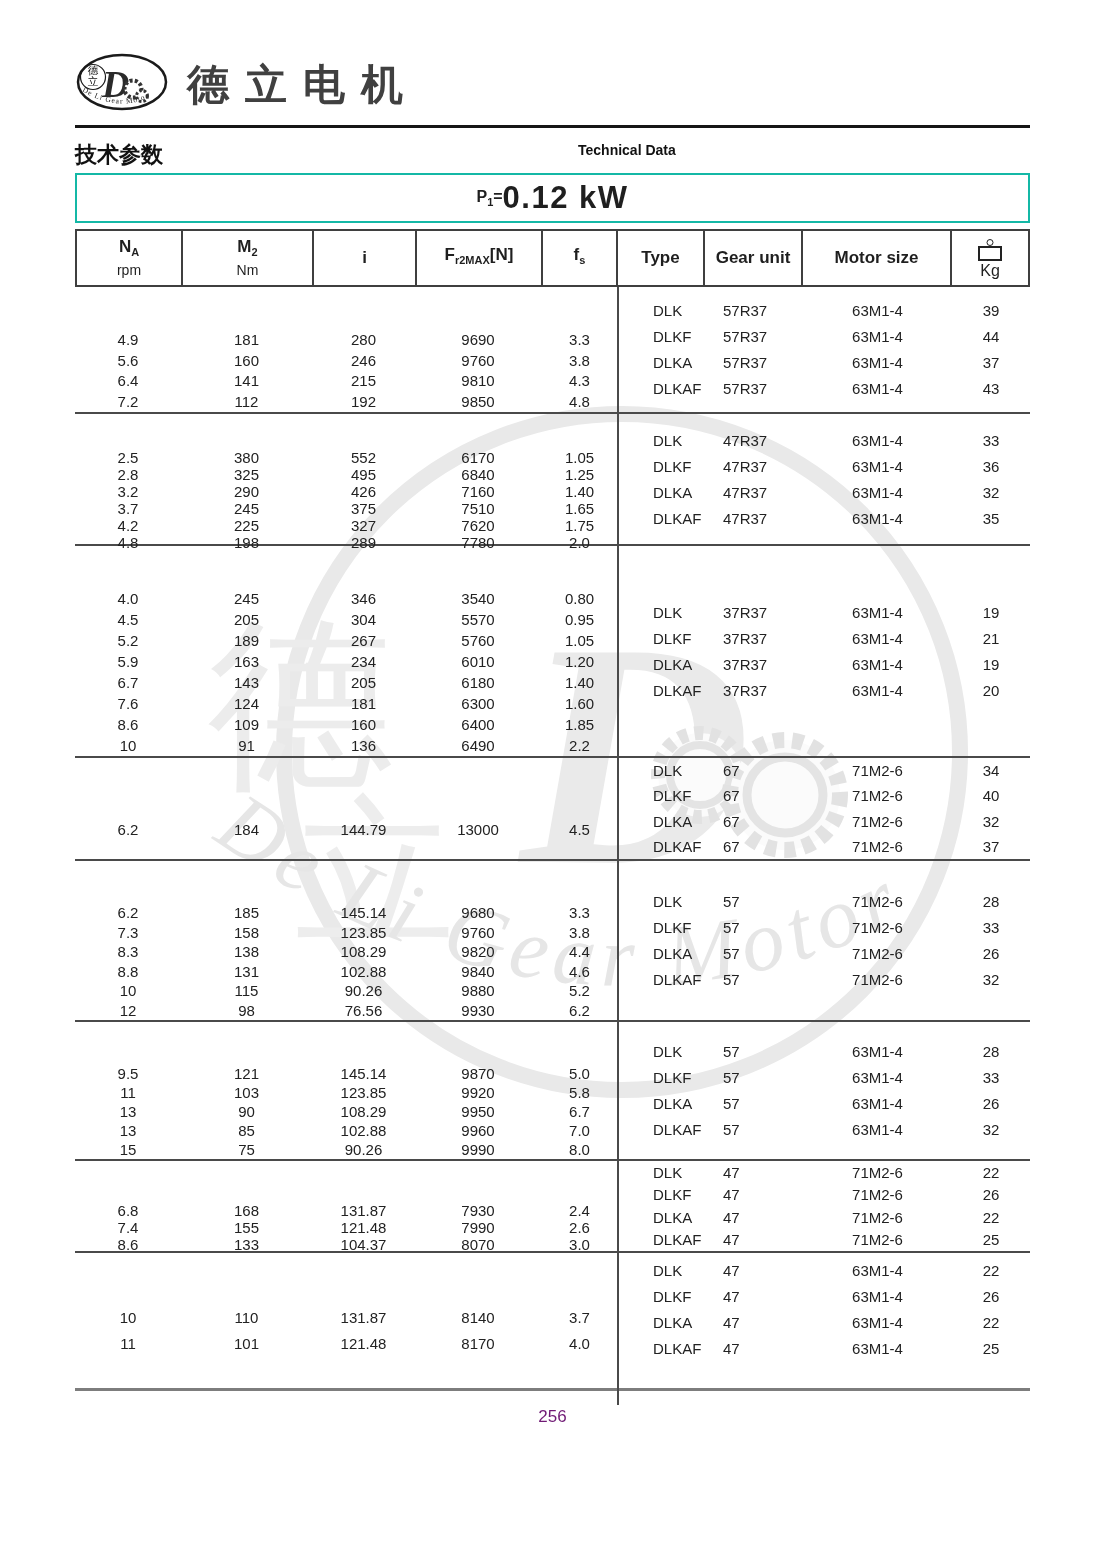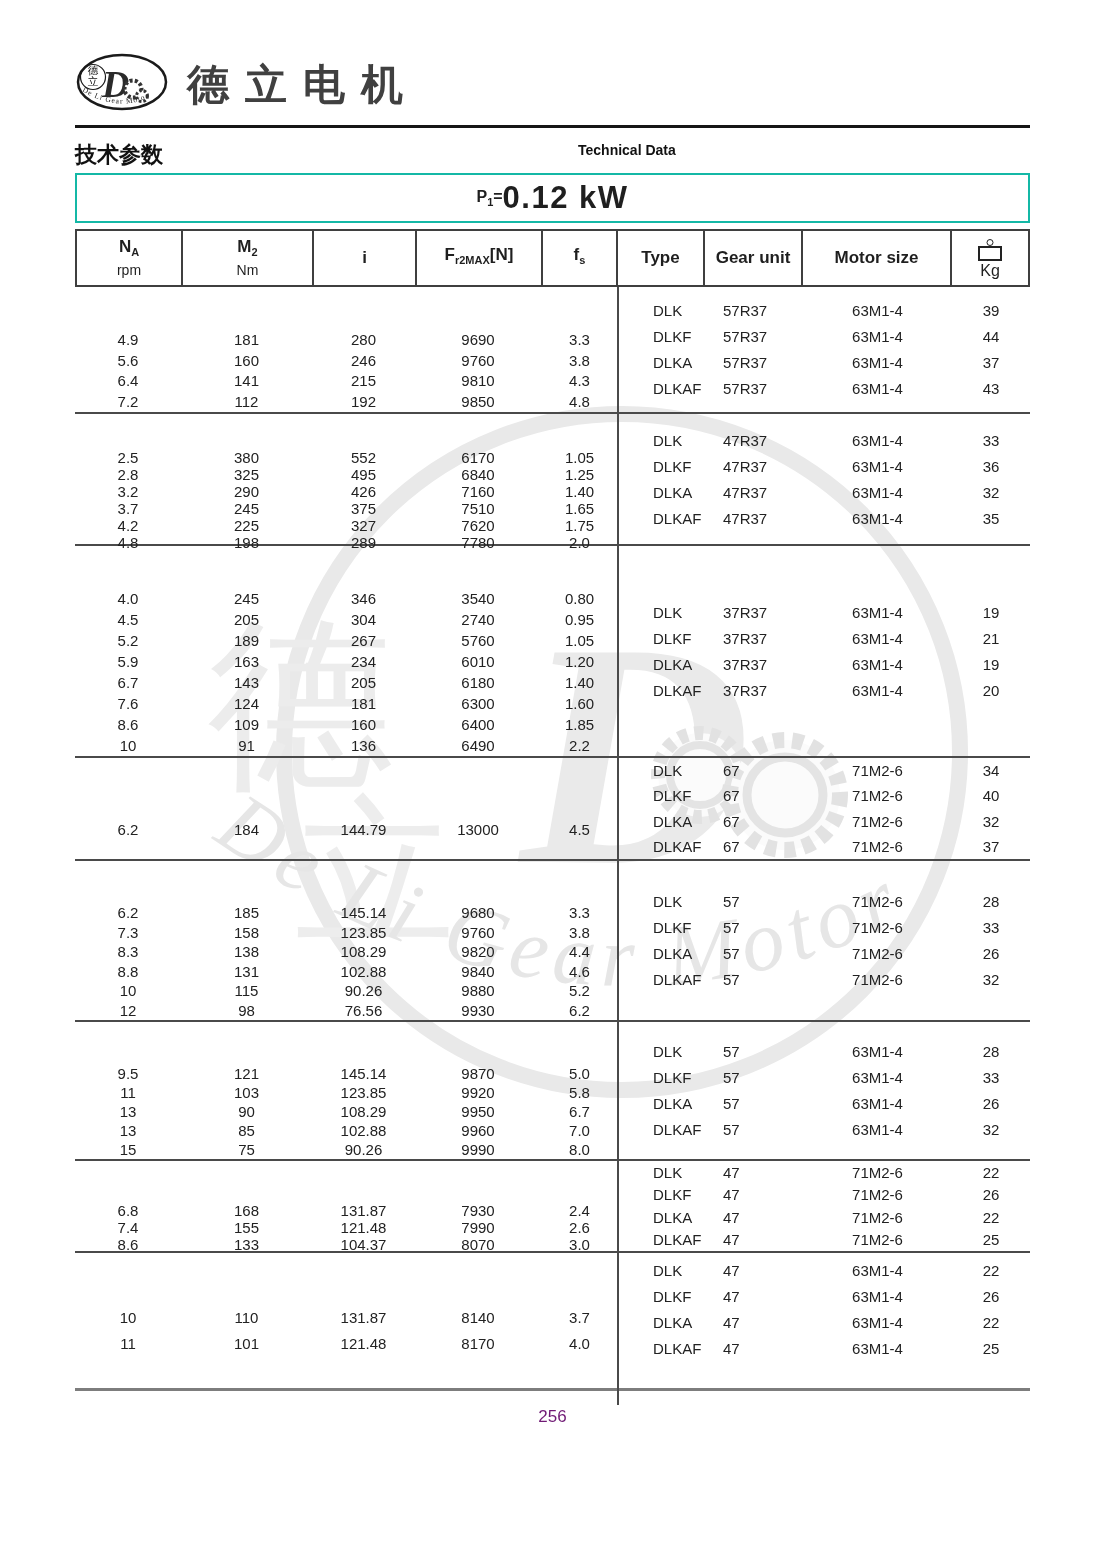--- a/index.html
+++ b/index.html
@@ -294,21 +294,21 @@
               <div class="cell c0">4.0</div>
               <div class="cell c1">245</div>
               <div class="cell c2">346</div>
               <div class="cell c3">3540</div>
               <div class="cell c4">0.80</div>
             </div>
             <div class="lrow">
               <div class="cell c0">4.5</div>
               <div class="cell c1">205</div>
               <div class="cell c2">304</div>
-              <div class="cell c3">2740</div>
+              <div class="cell c3">5570</div>
               <div class="cell c4">0.95</div>
             </div>
             <div class="lrow">
               <div class="cell c0">5.2</div>
               <div class="cell c1">189</div>
               <div class="cell c2">267</div>
               <div class="cell c3">5760</div>
               <div class="cell c4">1.05</div>
             </div>
             <div class="lrow">

